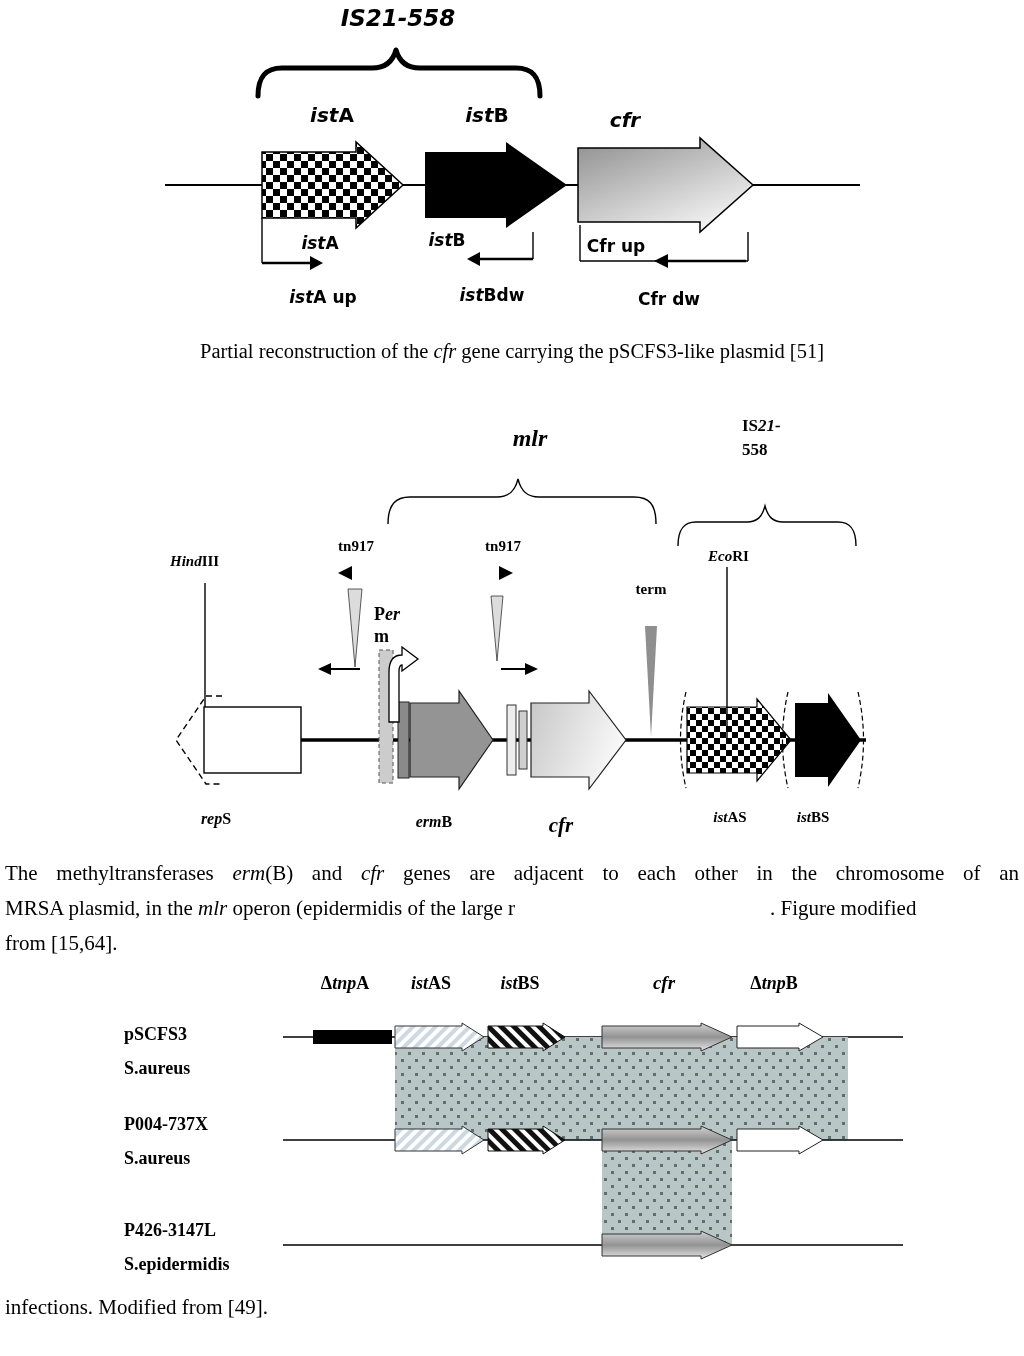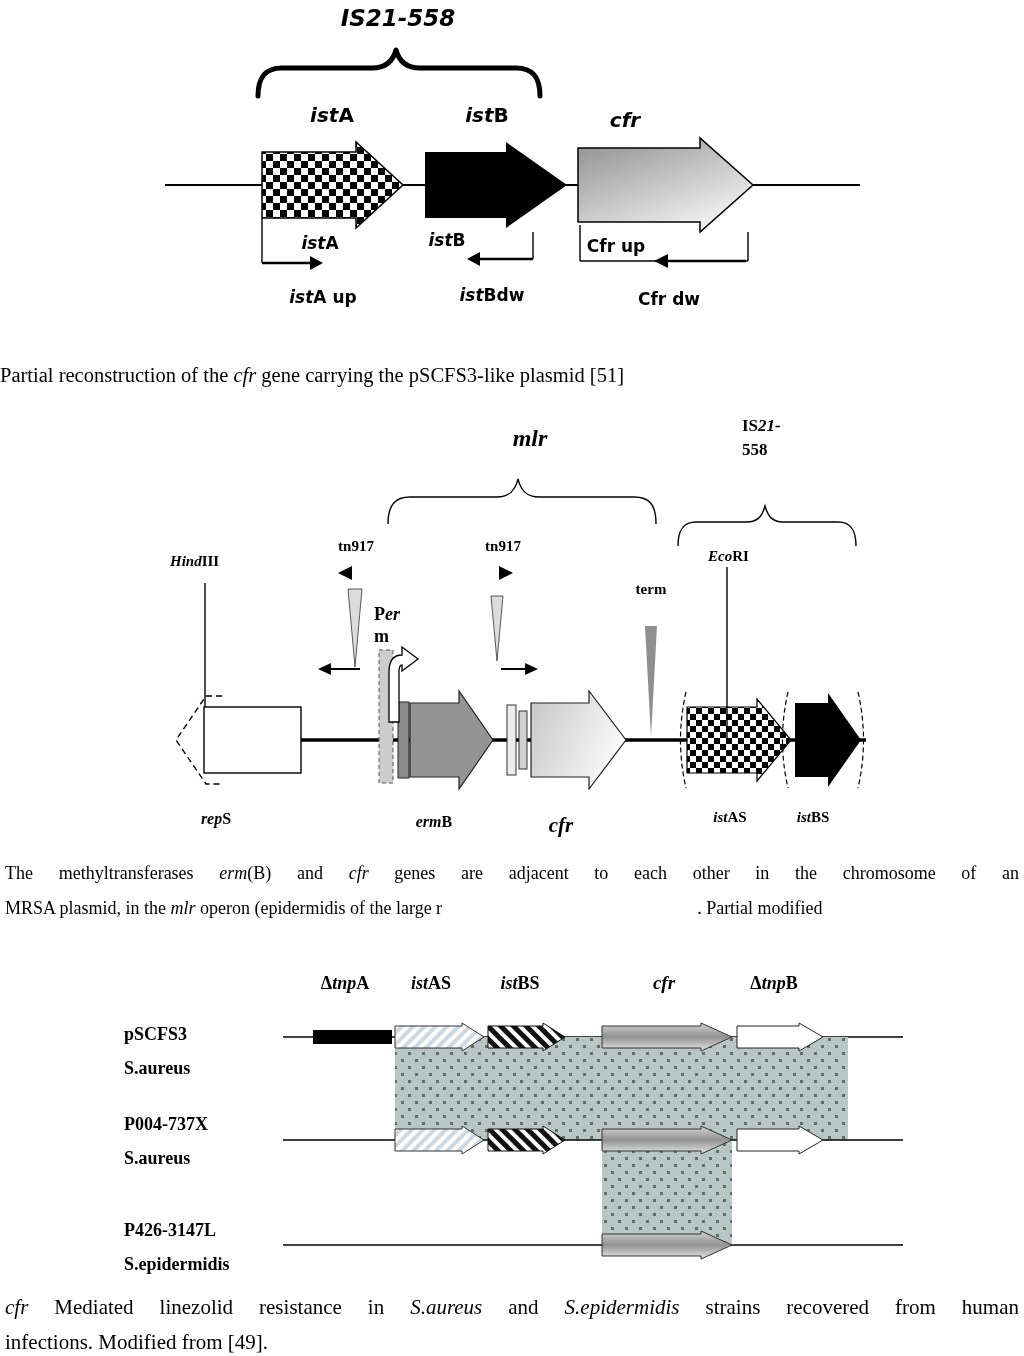--- a/index.html
+++ b/index.html
@@ -30,22 +30,22 @@
 
   .ln1 { stroke:#000; stroke-width:1.4; }
   .ln2 { stroke:#000; stroke-width:2; }
   .ln3 { stroke:#000; stroke-width:2.5; }
   .thick { stroke:#000; stroke-width:3.5; }
   .brace-bold { fill:none; stroke:#000; stroke-width:5; stroke-linecap:round; stroke-linejoin:round; }
   .brace-thin { fill:none; stroke:#000; stroke-width:1.4; }
   .dashed { fill:none; stroke:#000; stroke-width:1.4; stroke-dasharray:6 4; }
   .dashed-thin { fill:none; stroke:#000; stroke-width:1.2; stroke-dasharray:5 3; }
 
-  .caption1 { position:absolute; top:364px; left:0; width:1024px; text-align:left; font-size:20.5px; color:#000; }
-  .caption2 { position:absolute; top:856px; left:5px; width:1014px; font-size:18px; line-height:35px; color:#000; }
+  .caption1 { position:absolute; top:340px; left:0; width:1024px; text-align:center; font-size:20.5px; color:#000; }
+  .caption2 { position:absolute; top:856px; left:5px; width:1014px; font-size:21px; line-height:35px; color:#000; }
   .caption3 { position:absolute; top:1290px; left:5px; width:1014px; font-size:21px; line-height:35px; color:#000; }
   .jl { text-align:justify; text-align-last:justify; }
   .gap { display:inline-block; width:255px; height:1px; }
 </style>
 </head>
 <body>
 
 <div class="page">
 
   <svg class="abs" style="top:0;left:0" width="1024" height="345" viewBox="0 0 1024 345">
@@ -175,21 +175,22 @@
 
     <text class="f2-gene" x="216" y="824" text-anchor="middle"><tspan class="it">rep</tspan><tspan>S</tspan></text>
     <text class="f2-gene" x="434" y="827" text-anchor="middle"><tspan class="it">erm</tspan><tspan>B</tspan></text>
     <text class="f2-cfr" x="561" y="832" text-anchor="middle">cfr</text>
     <text class="f2-small" x="730" y="822" text-anchor="middle"><tspan class="it">ist</tspan><tspan>AS</tspan></text>
     <text class="f2-small" x="813" y="822" text-anchor="middle"><tspan class="it">ist</tspan><tspan>BS</tspan></text>
   </svg>
 
   <div class="caption2">
     <div class="jl"><span>The methyltransferases </span><i>erm</i><span>(B) and </span><i>cfr</i><span> genes are adjacent to each other in the chromosome of an</span></div>
-    <div><span>MRSA plasmid, in the </span><i>mlr</i><span> operon (epidermidis of the large r</span><span class="gap"></span><span>. Partial modified</span></div>
+    <div><span>MRSA plasmid, in the </span><i>mlr</i><span> operon (epidermidis of the large r</span><span class="gap"></span><span>. Figure modified</span></div>
+    <div>from [15,64].</div>
   </div>
 
   <svg class="abs" style="top:955px;left:0" width="1024" height="335" viewBox="0 955 1024 335">
     <defs>
       <pattern id="f3-stripe" width="8" height="8" patternUnits="userSpaceOnUse" patternTransform="rotate(45)">
         <rect width="8" height="8" fill="#ffffff"></rect>
         <rect width="4" height="8" fill="#ccd8e2"></rect>
       </pattern>
       <pattern id="f3-hatch" width="9" height="9" patternUnits="userSpaceOnUse" patternTransform="rotate(135)">
         <rect width="9" height="9" fill="#ffffff"></rect>
@@ -234,17 +235,16 @@
 
     <text class="f3-row" x="124" y="1040">pSCFS3</text>
     <text class="f3-row it" x="124" y="1074">S.aureus</text>
     <text class="f3-row" x="124" y="1130">P004-737X</text>
     <text class="f3-row it" x="124" y="1164">S.aureus</text>
     <text class="f3-row" x="124" y="1236">P426-3147L</text>
     <text class="f3-row it" x="124" y="1270">S.epidermidis</text>
   </svg>
 
   <div class="caption3">
-    <div class="jl"><i>cfr</i><span> Mediated linezolid resistance in </span><i>S.aureus</i><span> and </span><i>S.epidermidis</i><span> strains recovered from human</span></div>
     <div>infections. Modified from [49].</div>
   </div>
 
 </div>
 
 </body></html>

